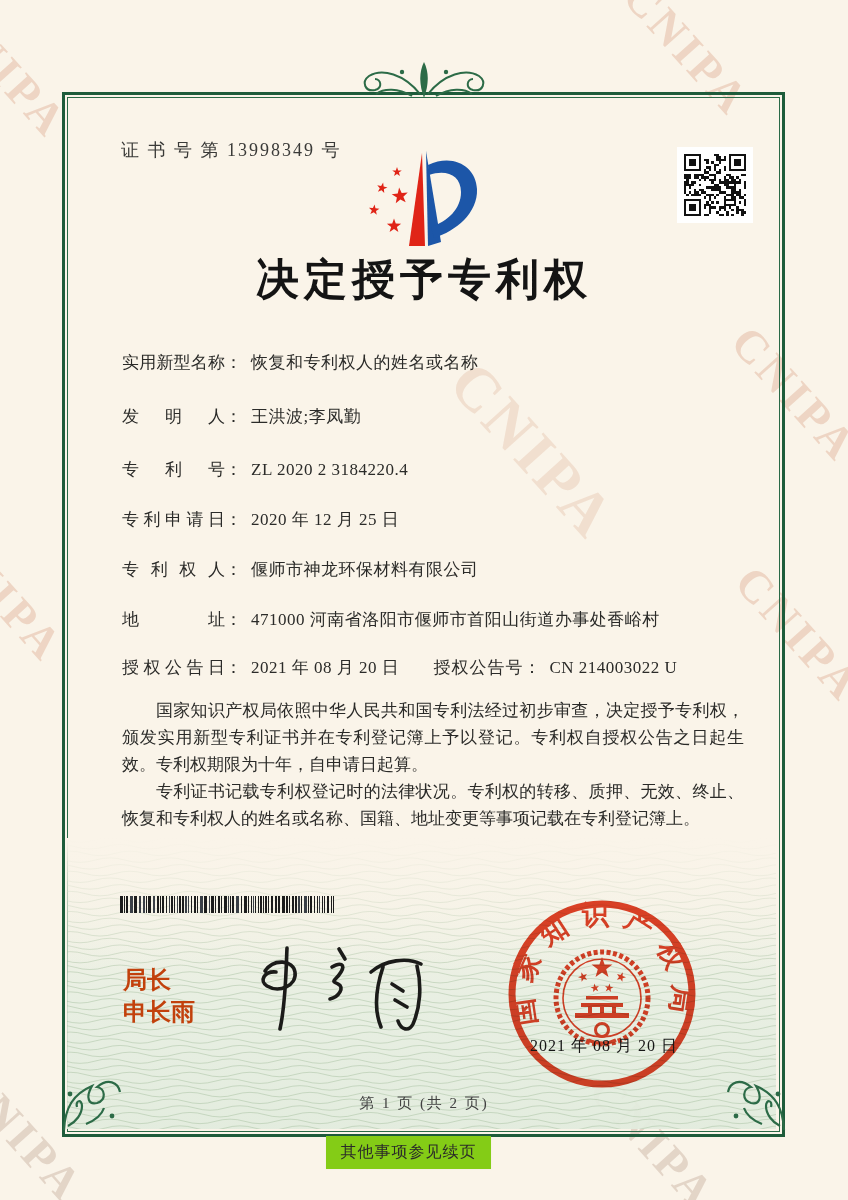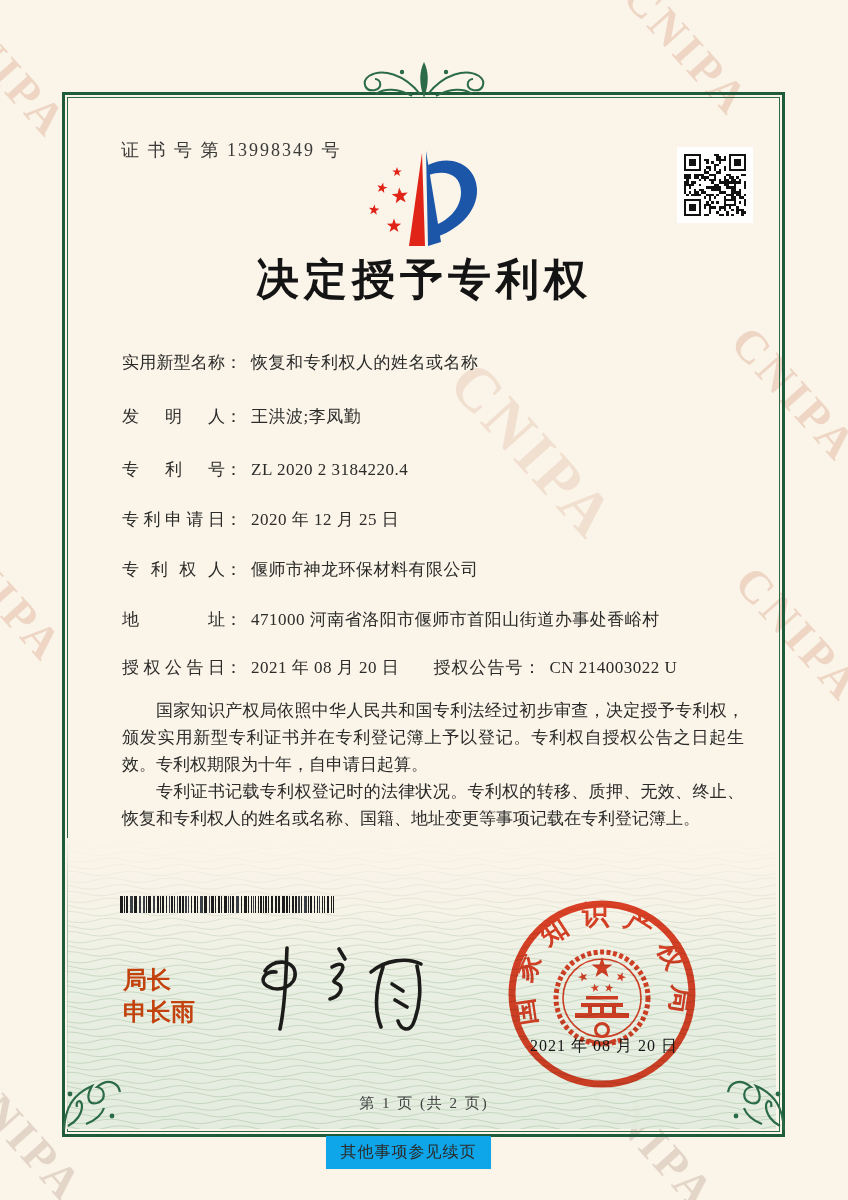--- a/index.html
+++ b/index.html
@@ -81,21 +81,21 @@
   .seal{position:absolute;left:502px;top:894px;z-index:3;mix-blend-mode:multiply;opacity:.93;}
   .seal-date{position:absolute;left:530px;top:1036px;z-index:4;font-size:16px;letter-spacing:1px;color:#161616;white-space:nowrap;}
   .page-info{position:absolute;left:0;top:1094px;width:848px;text-align:center;font-size:15px;letter-spacing:2px;color:#404040;z-index:2;}
   
   .crest{position:absolute;left:324px;top:58px;z-index:2;}
   .corner{position:absolute;z-index:2;}
   .corner.left{left:56px;top:1064px;}
   .corner.right{left:722px;top:1064px;transform:scaleX(-1);}
   
   .cont-box{
-    position:absolute;left:326px;top:1136px;width:165px;height:33px;background:#0ea5e9;z-index:2;
+    position:absolute;left:326px;top:1136px;width:165px;height:33px;background:#84cc16;z-index:2;
     display:flex;align-items:center;justify-content:center;
     font-size:16px;letter-spacing:1px;color:#2b2b29;box-shadow:0 0 2px rgba(0,0,0,.04);
   }
 </style>
 </head>
 <body>
 
 <div class="page">
 
   <span class="wm w1">CNIPA</span>

